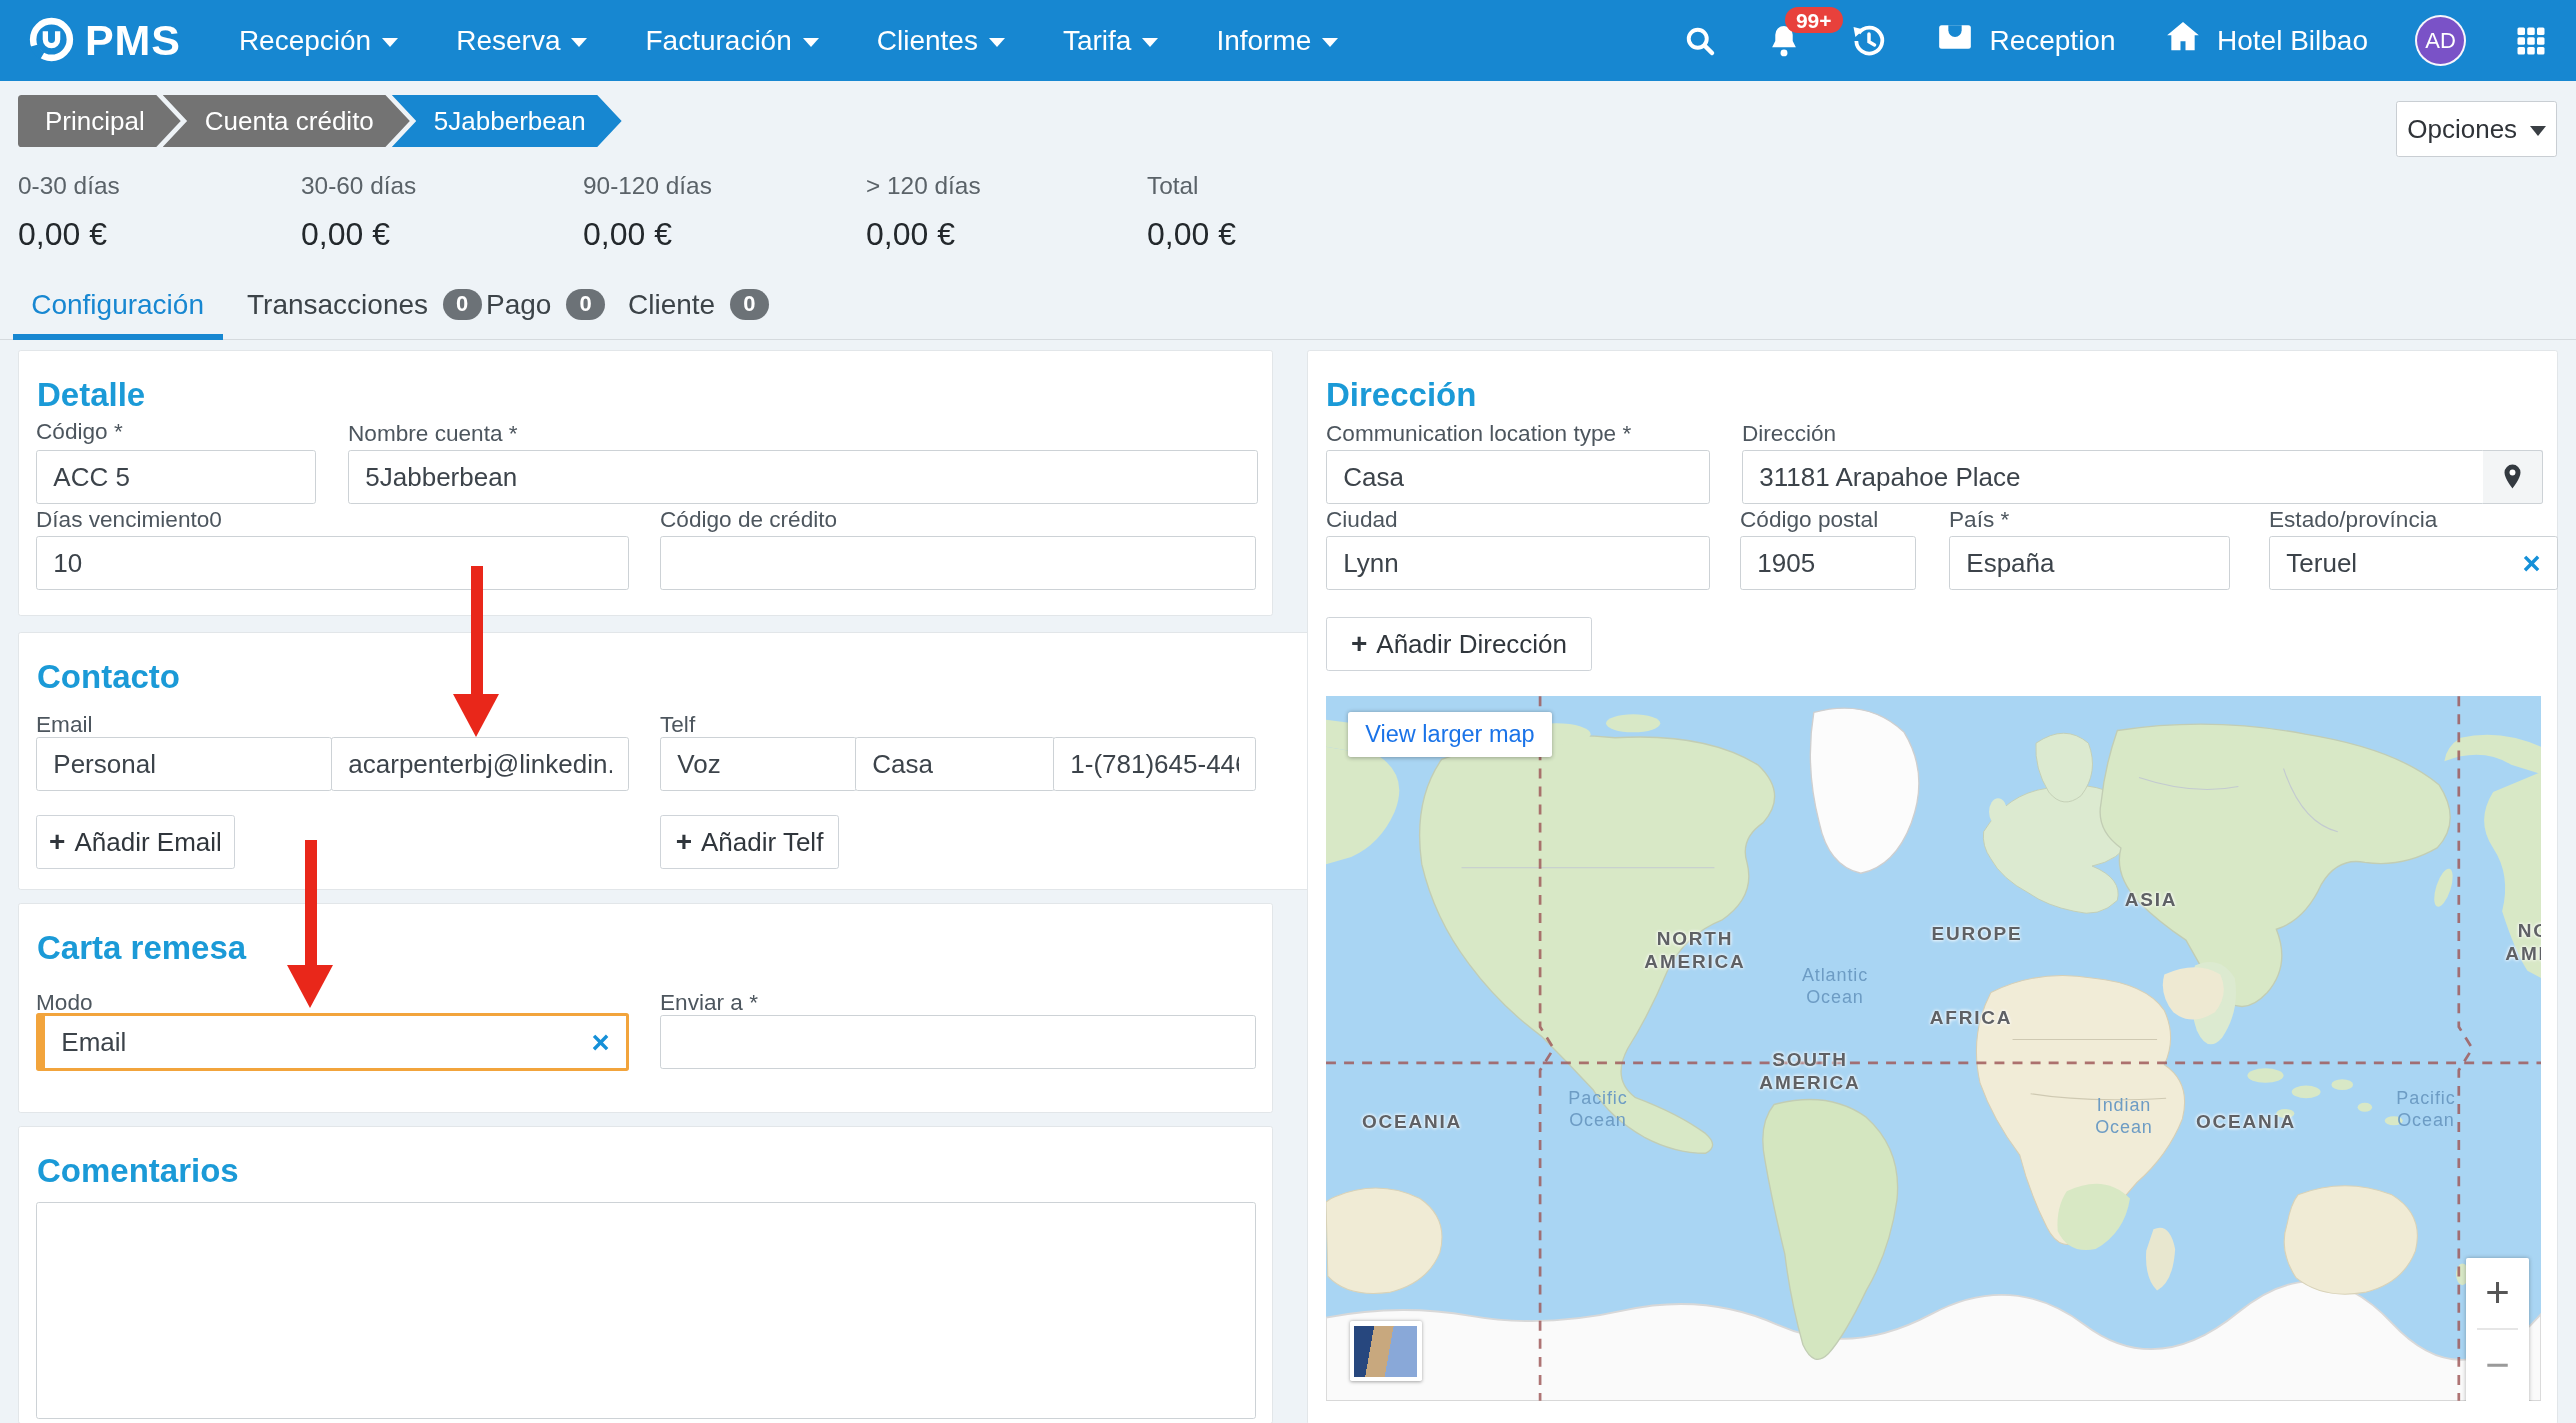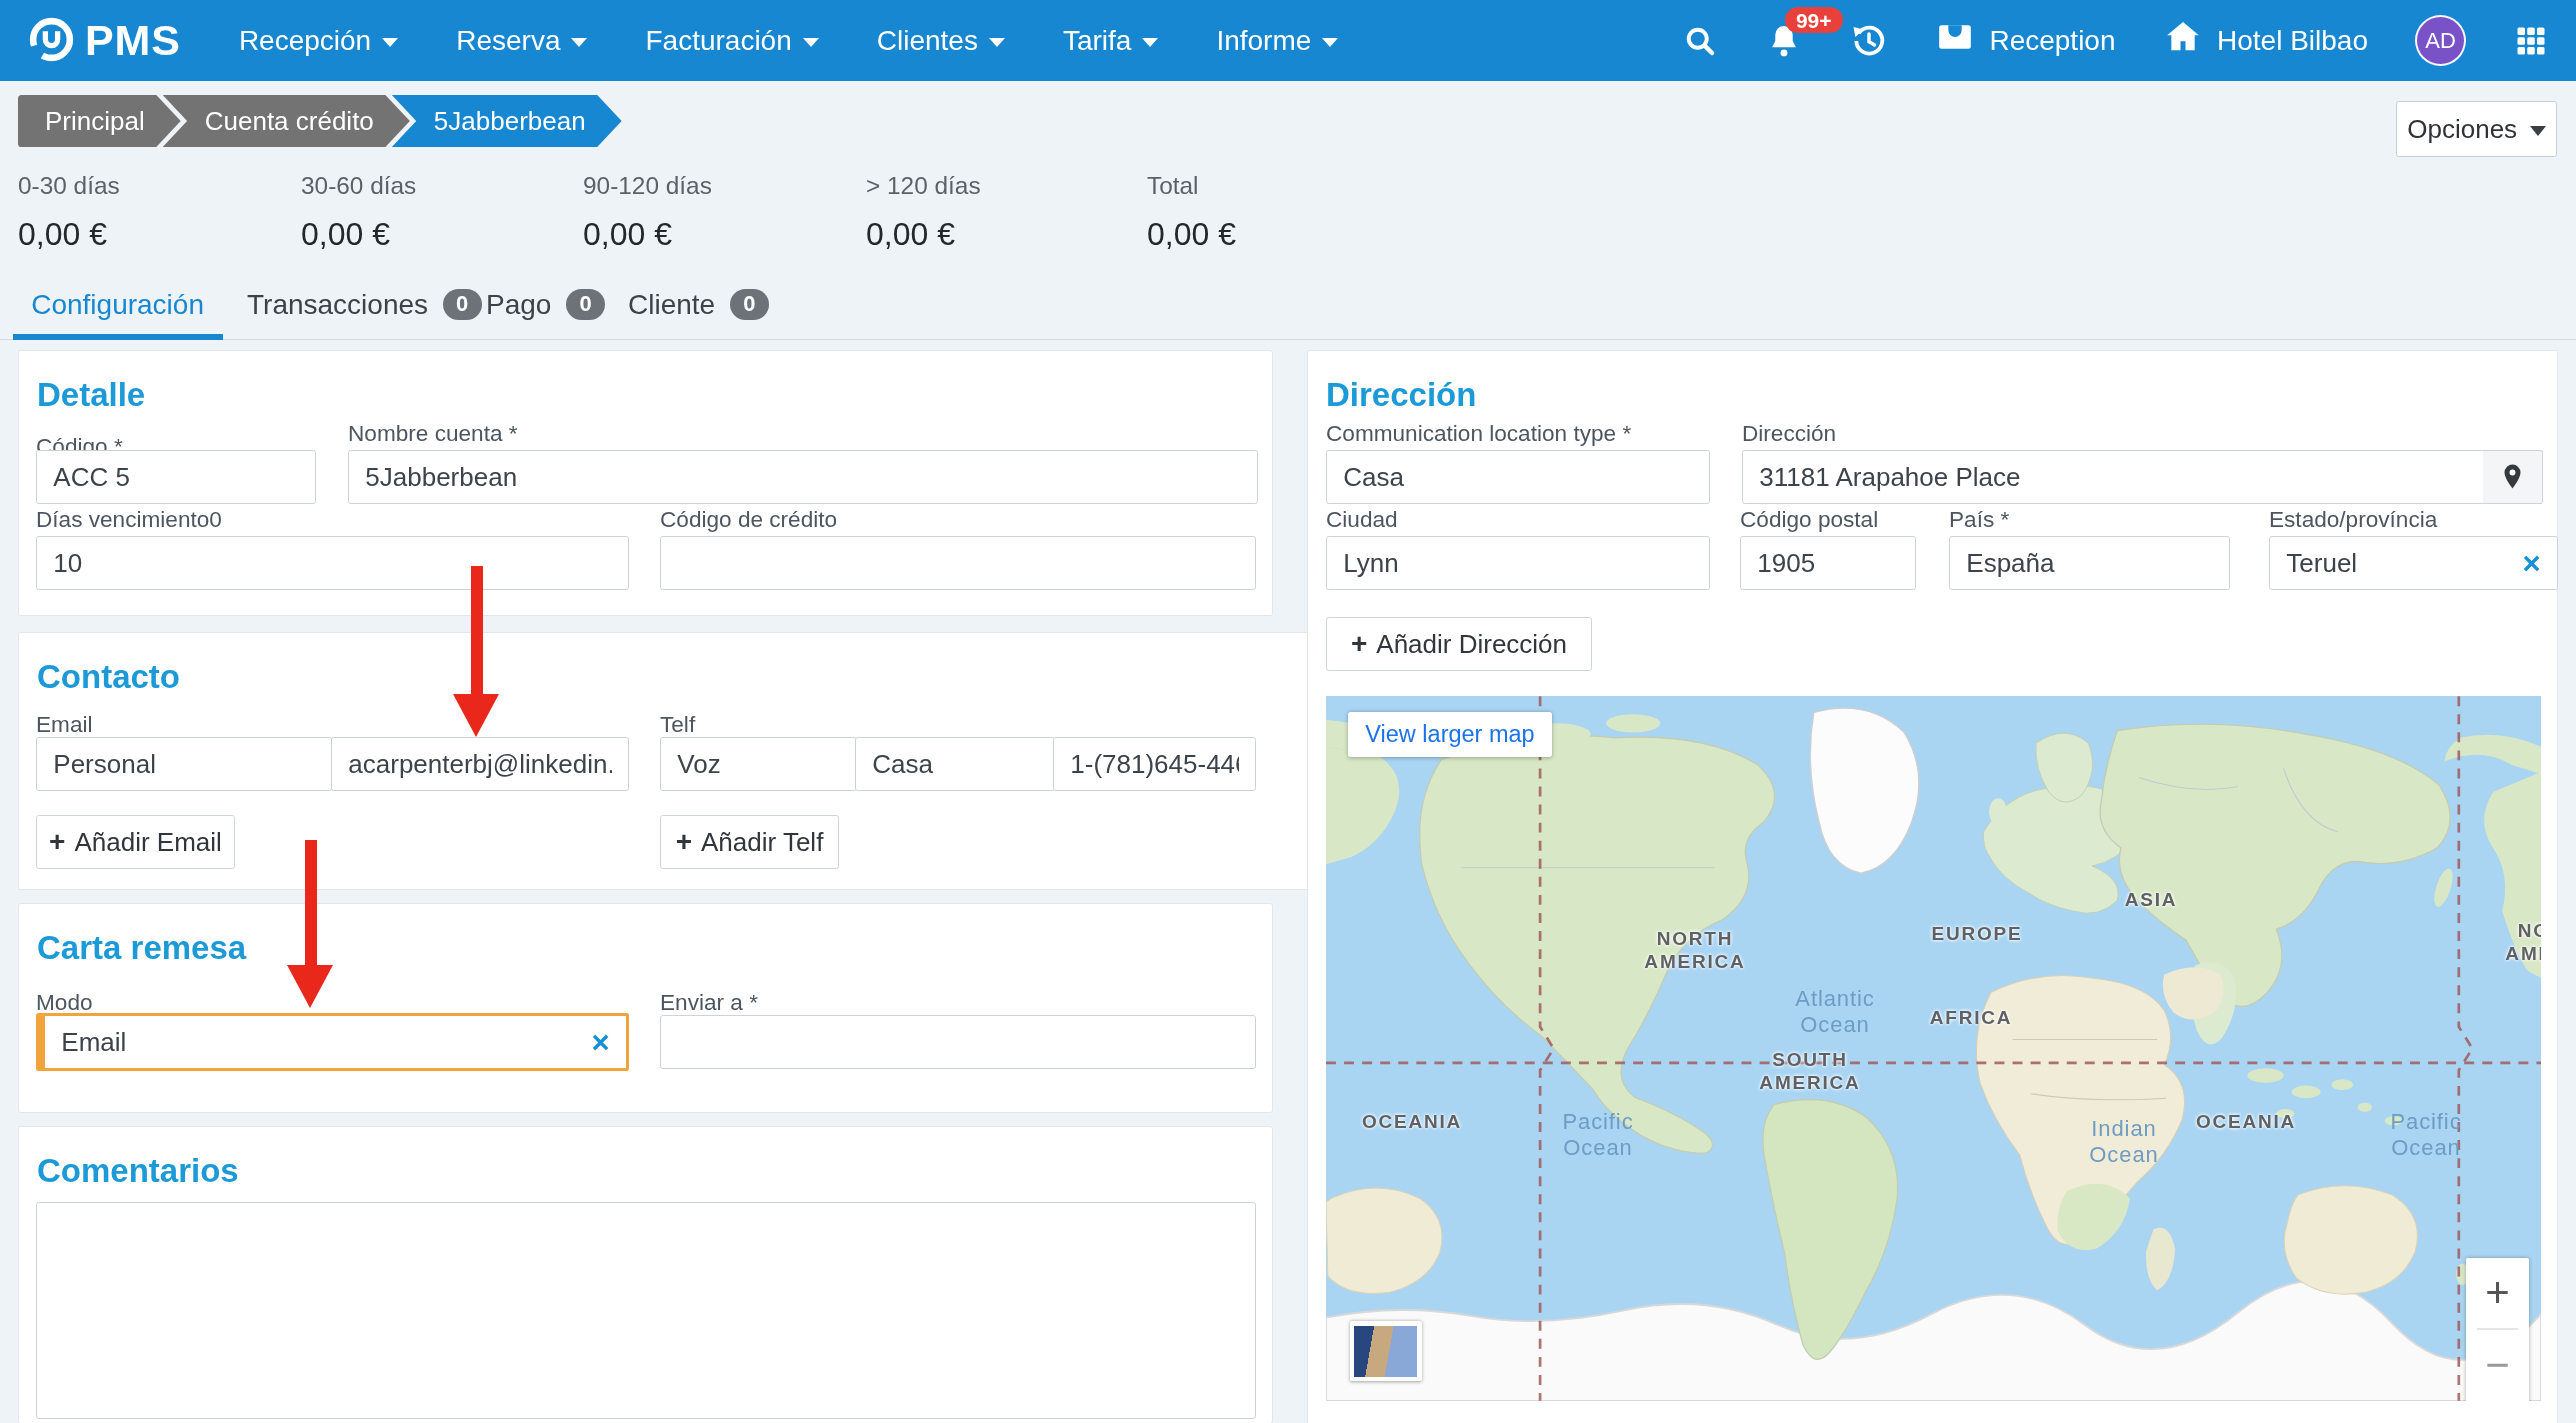--- a/index.html
+++ b/index.html
@@ -52,21 +52,21 @@
   .boxfld .clear-x { margin-left:auto; color:#1590d8; font-weight:bold; font-size:31px; cursor:pointer; line-height:1; }
   .boxfld.hl { border:3.6px solid #f2a43c; border-left-width:9px; height:58px; }
   .ghost-btn { position:absolute; height:54px; background:#fff; border:1.8px solid #cfd4d9; border-radius:2.7px; display:flex; align-items:center; justify-content:center; gap:9px; font-size:26px; color:#30363c; cursor:pointer; }
   .ghost-btn .plus { font-weight:bold; font-size:28px; }
   .txtarea { position:absolute; background:#fff; border:1.8px solid #cdd2d6; border-radius:2.7px; resize:none; font-family:inherit; font-size:26px; padding:12.6px 16.3px; outline:none; }
   .pin-btn { position:absolute; width:60px; height:54px; background:#f3f5f6; border:1.8px solid #cdd2d6; border-left:none; border-radius:0 2.7px 2.7px 0; display:flex; align-items:center; justify-content:center; cursor:pointer; }
 
   
   .map { position:absolute; left:18px; top:345px; width:1215px; height:705px; overflow:hidden; background:#a9d5f3; }
   .map-label { position:absolute; transform:translate(-50%,-50%); text-align:center; font-size:19px; letter-spacing:1.8px; color:#5f6165; font-weight:bold; line-height:1.2; text-shadow:0 0 3.6px #fff,0 0 3.6px #fff; pointer-events:none; }
-  .map-label.ocean { color:#6d9cc4; font-weight:normal; font-size:22px; letter-spacing:0.9px; text-shadow:none;margin-top:25px; }
+  .map-label.ocean { color:#6d9cc4; font-weight:normal; font-size:18px; letter-spacing:0.9px; text-shadow:none; }
   .vlm { position:absolute; left:22px; top:16.3px; width:204px; height:45px; background:#fff; border-radius:2.7px; box-shadow:0 0.9px 4.5px rgba(0,0,0,.3); color:#1a73e8; font-size:23.5px; display:flex; align-items:center; justify-content:center; cursor:pointer; }
   .zoomctl { position:absolute; left:1140px; top:562px; width:63px; height:145px; background:#fff; border-radius:1.8px; box-shadow:0 0.9px 4.5px rgba(0,0,0,.3); }
   .zoomctl .zin { height:70px; display:flex; align-items:center; justify-content:center; font-size:42px; color:#565656; cursor:pointer; }
   .zoomctl .zdiv { height:1.8px; background:#e6e6e6; margin:0 11px; }
   .zoomctl .zout { height:70px; display:flex; align-items:center; justify-content:center; font-size:42px; color:#9a9a9a; cursor:pointer; }
   .thumb { position:absolute; left:23.5px; top:625px; width:72px; height:60px; background:#fff; border-radius:1.8px; box-shadow:0 0.9px 3.6px rgba(0,0,0,.35); padding:4.5px; cursor:pointer; }
   .thumb-img { width:100%; height:100%; background:linear-gradient(100deg,#27477e 0 28%, #c8a87e 28% 55%, #89a8d8 55% 100%); }
 
   
   .arrow-shaft { position:absolute; width:11.7px; background:#e9271a; z-index:60; }
@@ -230,21 +230,21 @@
         <span class="tbadge">0</span>
       </div>
     <div class="tab" style="left:628px">
         <span>Cliente</span>
         <span class="tbadge">0</span>
       </div>
   </div>
 
   <section class="card" style="left:18px;top:350px;width:1255px;height:266px">
     <h3 class="card-title">Detalle</h3>
-    <label class="fld-label" style="left:17px;top:83px">Código *</label>
+    <label class="fld-label" style="left:17px;top:68px">Código *</label>
     <input class="tinput" style="left: 17px; top: 99px; width: 280px;" readonly="" value="ACC 5">
     <label class="fld-label" style="left:329px;top:70px">Nombre cuenta *</label>
     <input class="tinput" style="left: 329px; top: 99px; width: 910px;" readonly="" value="5Jabberbean">
     <label class="fld-label" style="left:17px;top:156px">Días vencimiento0</label>
     <input class="tinput" style="left: 17px; top: 185px; width: 593px;" readonly="" value="10">
     <label class="fld-label" style="left:641px;top:156px">Código de crédito</label>
     <input class="tinput" style="left: 641px; top: 185px; width: 596px;" readonly="" value="">
   </section>
 
   <section class="card" style="left:18px;top:632px;width:1448px;height:258px">

